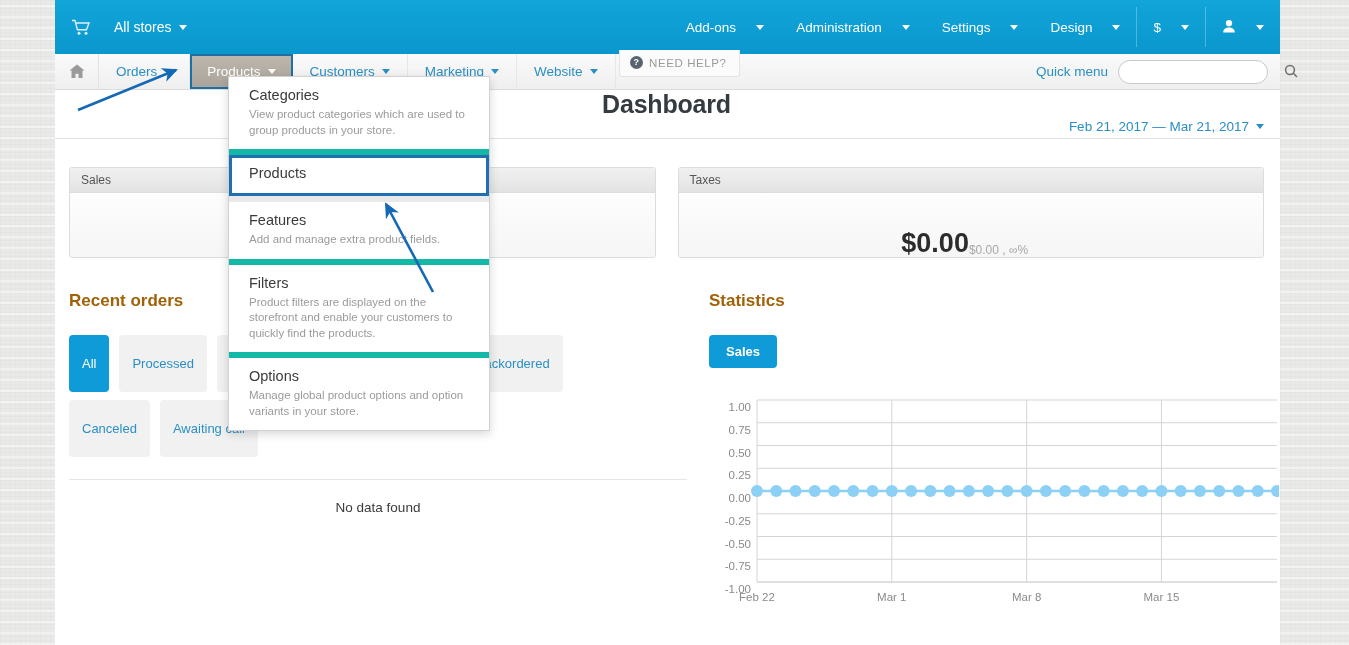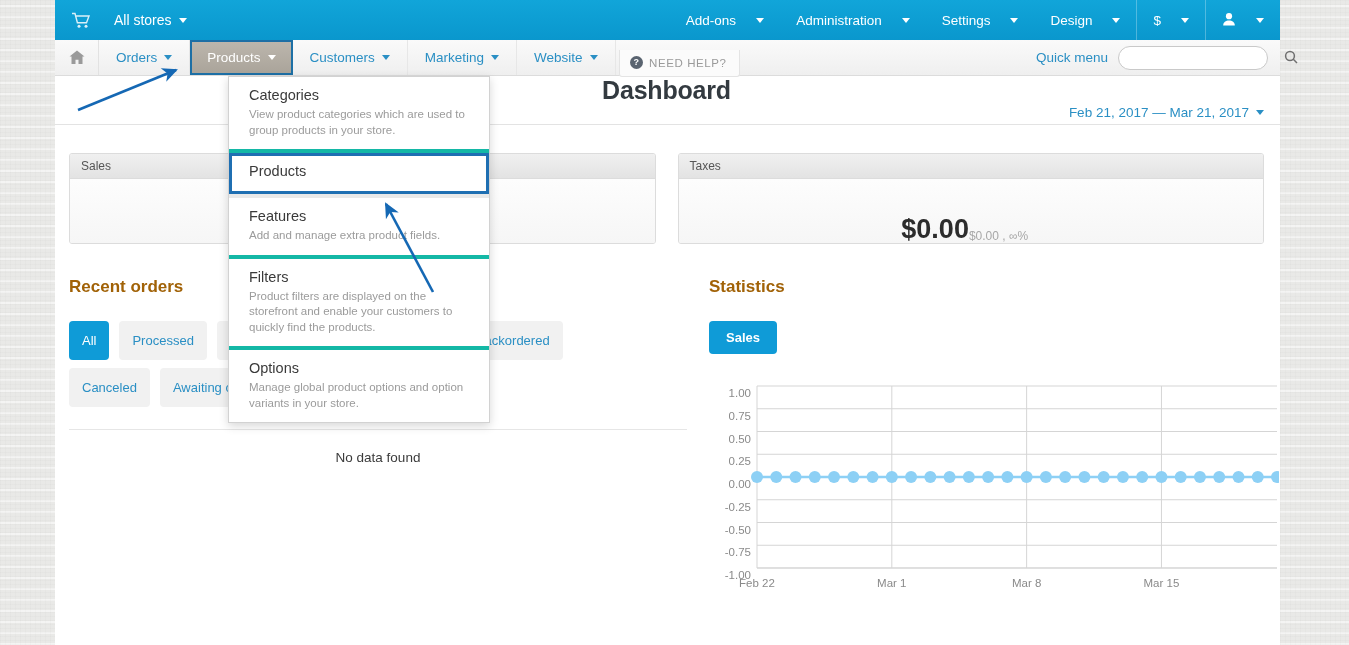--- a/index.html
+++ b/index.html
@@ -20,21 +20,21 @@
 
   .page {
     position: absolute; left: 55px; top: 0;
     width: 1225px; height: 645px;
     background: #ffffff;
   }
 
   
   .topbar {
     position: relative;
-    height: 40px;
+    height: 54px;
     background: #0b9dd3;
     background-image: linear-gradient(#11a5d9, #0a97cd);
     display: flex; align-items: center;
     color: #fff;
   }
   .cart-icon {
     margin-left: 15px; width: 22px; height: 20px;
     display: flex; align-items: center; justify-content: center;
     opacity: .85;
   }
@@ -147,21 +147,21 @@
   .card-sub { font-size: 12px; color: #a7a7a7; margin-top: 0; }
 
   .lower { display: flex; margin-top: 33px; }
   .col-left { width: 618px; }
   .col-right { flex: 1; padding-left: 22px; }
 
   .section-title { font-size: 17px; font-weight: bold; color: #a16207; }
 
   .filters { margin-top: 24px; display: flex; flex-wrap: wrap; gap: 8px 10px; width: 520px; }
   .pill {
-    padding: 13px 13px; border-radius: 4px; font-size: 13px;
+    padding: 22px 13px; border-radius: 4px; font-size: 13px;
     background: #f1f1f1; color: #2a8fc4; cursor: pointer; line-height: 1;
   }
   .pill.active { background: #0f9bd7; color: #fff; }
 
   .divider { margin-top: 22px; border-top: 1px solid #e6e6e6; width: 618px; }
   .nodata { margin-top: 20px; width: 618px; text-align: center; font-size: 13.5px; color: #3b3b3b; }
 
   .stat-btn {
     margin-top: 24px; display: inline-block;
     background: #0f9bd7; color: #fff; font-size: 13px; font-weight: bold;
@@ -173,21 +173,21 @@
   .chart-svg { display: block; }
   .tick-label { font-size: 11.5px; fill: #8a8a8a; font-family: "Liberation Sans", sans-serif; }
 
   
   .dropdown {
     position: absolute; left: 173px; top: 76px; width: 262px;
     background: #fff; border: 1px solid #d2d2d2;
     box-shadow: 0 3px 9px rgba(0,0,0,0.16);
     z-index: 40;
   }
-  .dd-item { padding: 10px 14px 11px 20px; border-bottom: 4px solid #14b8a6; cursor: pointer; }
+  .dd-item { padding: 10px 14px 11px 20px; border-bottom: 6px solid #14b8a6; cursor: pointer; }
   .dd-item:last-child { border-bottom: none; }
   .dd-title { font-size: 14.5px; color: #3a3a3a; margin-bottom: 4px; }
   .dd-desc { font-size: 11.5px; color: #9b9b9b; line-height: 1.35; }
   .dd-item.highlight { box-shadow: inset 0 0 0 3px #1f6fb2; border-bottom-color: #e9e9e9; }
 
   
   .annot { position: absolute; left: 0; top: 0; width: 1349px; height: 645px; pointer-events: none; z-index: 60; }
 </style>
 </head>
 <body>

